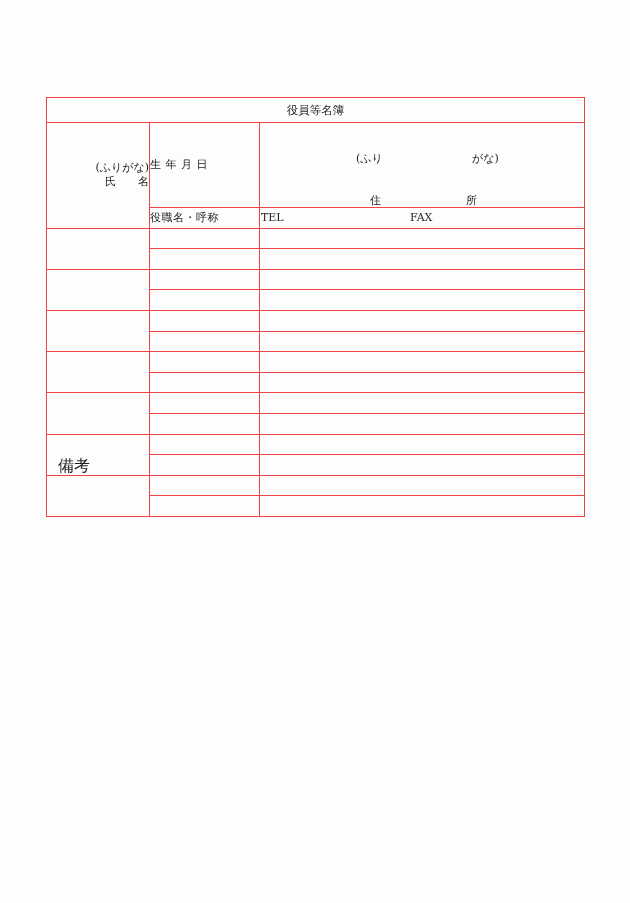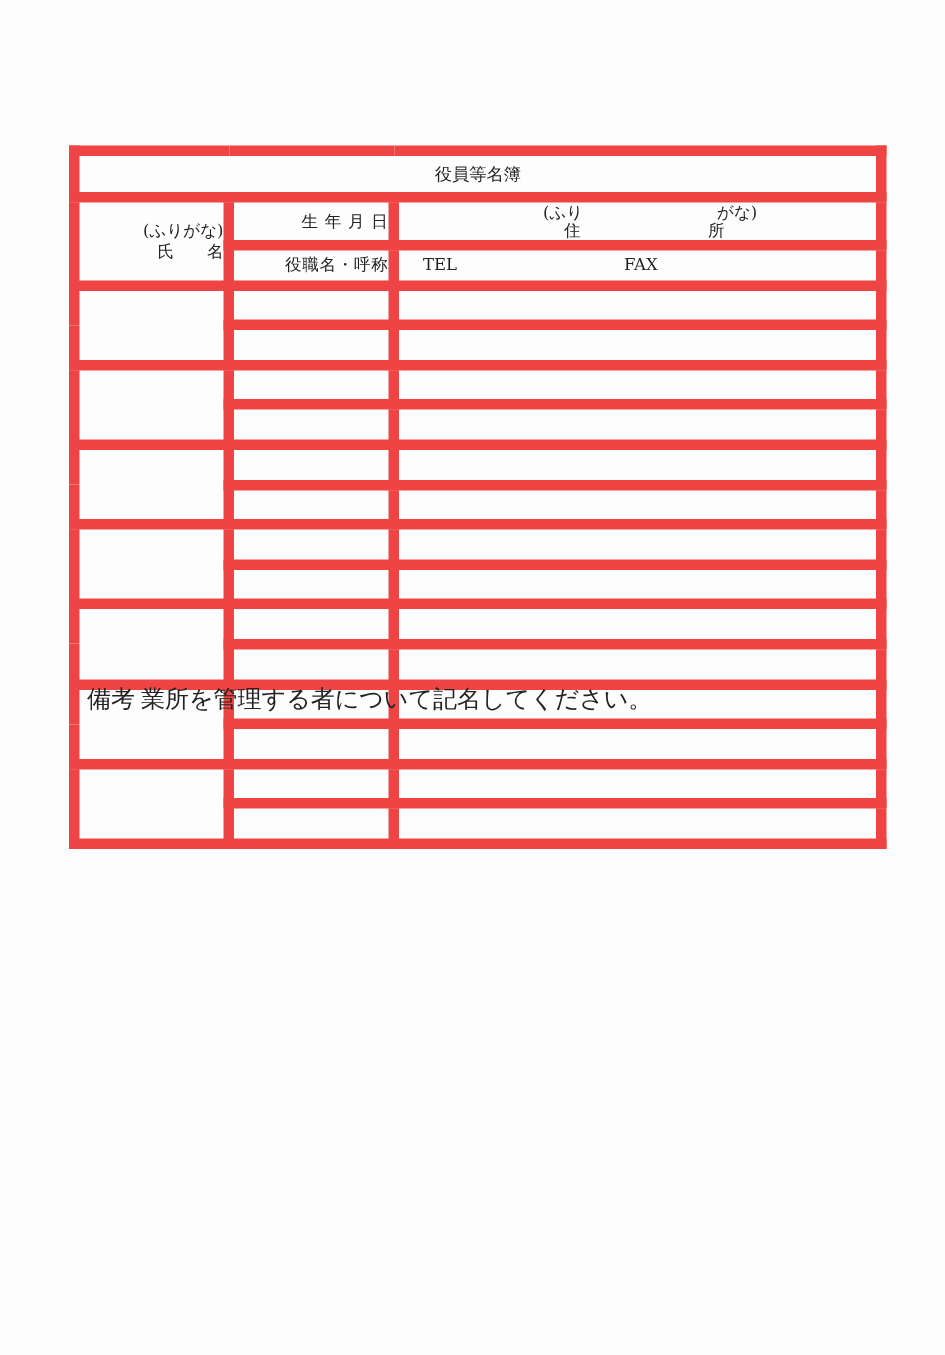--- a/index.html
+++ b/index.html
@@ -1,25 +1,25 @@
 <!DOCTYPE html>
 <html><head>
 <meta charset="utf-8">
 <style>
   html, body { margin: 0; padding: 0; background: #fdfdfd; }
   body { width: 630px; height: 903px; position: relative; overflow: hidden;
          font-family: "DejaVu Serif", "Liberation Serif", serif; color: #222; }
   .roster { position: absolute; left: 46px; top: 97px; width: 538px;
             border-collapse: collapse; table-layout: fixed; font-size: 11px; }
-  .roster td { border: 7px solid #ef4444; padding: 0; height: 19.6px; vertical-align: middle; }
+  .roster td { border: 1px solid #ef4444; padding: 0; height: 19.6px; vertical-align: middle; }
   .roster td.title { height: 24px; text-align: center; font-size: 11.5px; }
   .roster td.name-head { text-align: right; line-height: 14px; }
-  .roster td.c { text-align: right; letter-spacing: 0.5px; }
+  .roster td.c { text-align: left; letter-spacing: 0.5px; }
   .roster td.addr { line-height: 12px; height: 25px; }
-  .furi-line, .addr-line { position: relative; height: 12px; }
+  .furi-line, .addr-line { position: relative; height: 12px; margin-top: 30px; }
   .furi-line span, .addr-line span { position: absolute; }
   .telfax { position: relative; }
   .telfax span { position: absolute; top: -7px; }
   .sub { border-top: 1px solid #999 !important; }
   .note { position: absolute; left: 58px; top: 458px; width: 530px; font-size: 16px; line-height: 15.5px; }
   .note .lbl { position: absolute; left: 0; top: 0; }
   .note .body { margin-left: 36px; text-indent: 0; }
 </style>
 </head>
 <body>
@@ -48,21 +48,21 @@
       <div class="addr-line">
         <span style="left:110px">住</span>
         <span style="left:206px">所</span>
       </div>
     </td>
   </tr>
   <tr>
     <td class="c">役職名・呼称</td>
     <td>
       <div class="telfax">
-        <span style="left:16px">TEL</span>
+        <span style="left:1px">TEL</span>
         <span style="left:150px">FAX</span>
       </div>
     </td>
   </tr>
 
   <tr>
         <td rowspan="2"></td>
         <td></td>
         <td></td>
       </tr>
@@ -129,15 +129,14 @@
   <tr>
         <td class="sub"></td>
         <td class="sub"></td>
       </tr>
 </tbody>
   </table>
 
 <div class="note">
   <span class="lbl">備考</span>
   <div class="body">
-    <div>業所を管理する者について記名してください。</div>
   </div>
 </div>
 
 </body></html>

